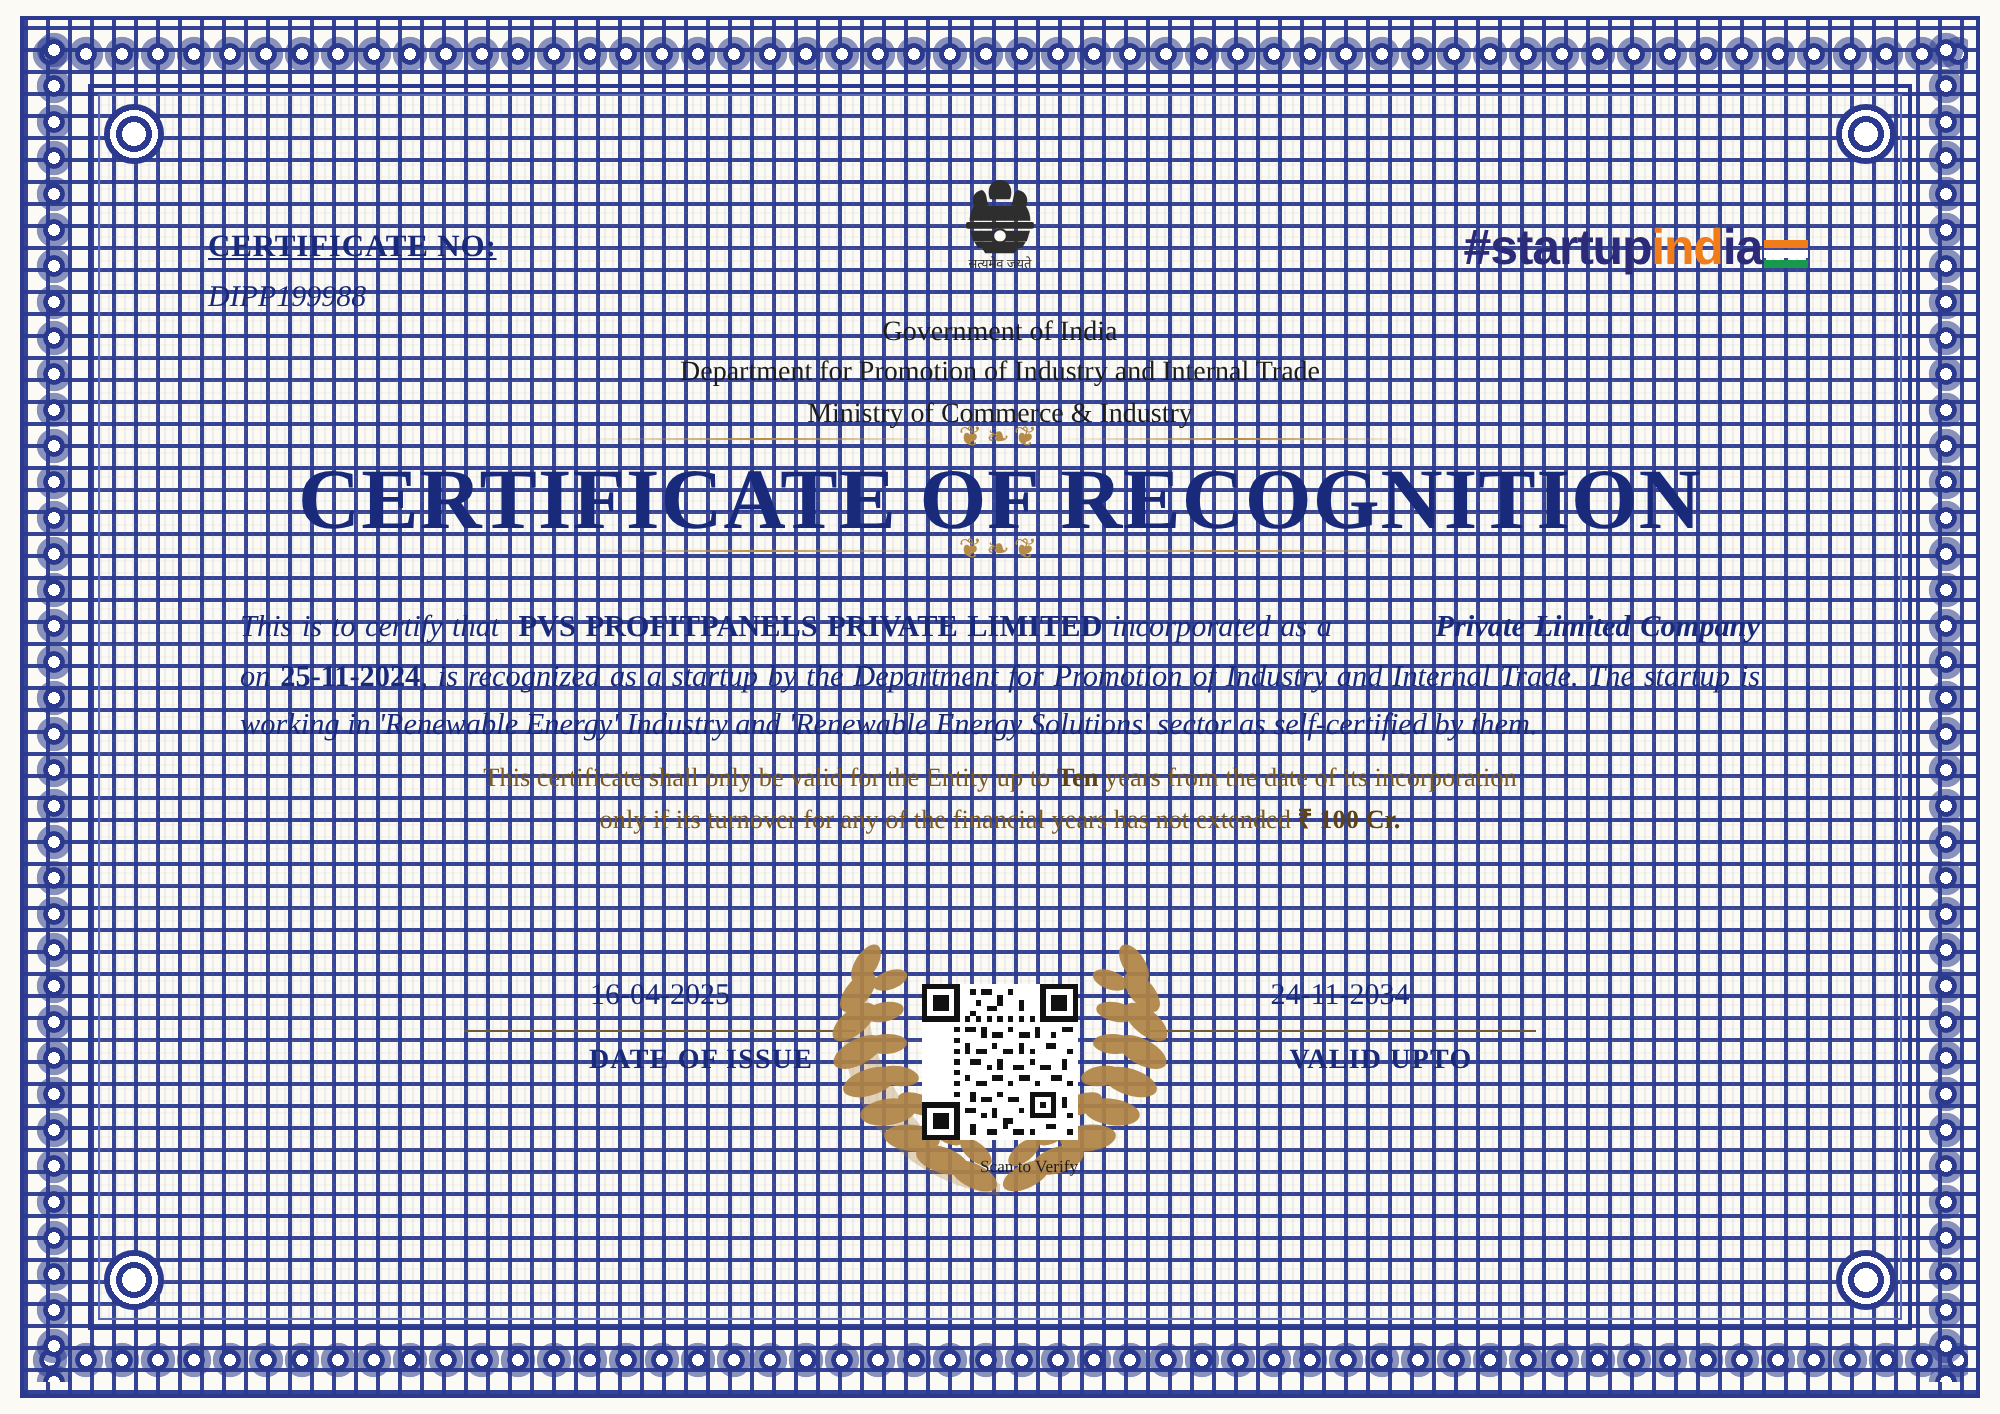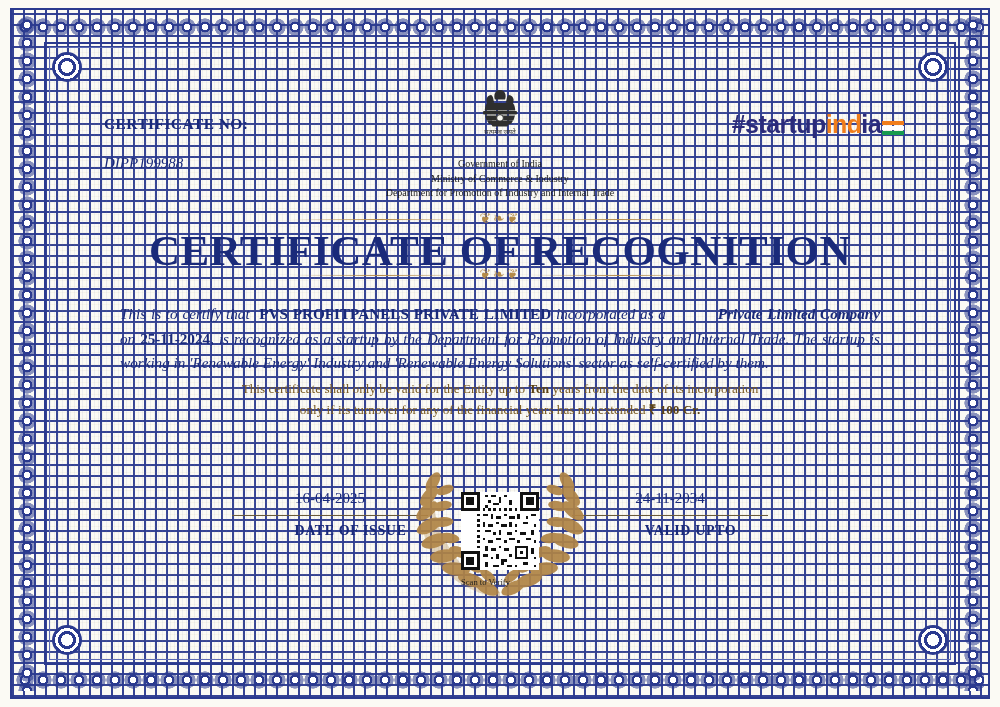--- a/index.html
+++ b/index.html
@@ -103,41 +103,42 @@
     left: 52px;
     top: 64px;
     line-height: 1.25;
   }
   .cert-no-label {
     font-weight: bold;
     font-size: 15.5px;
     letter-spacing: 0.4px;
     color: #1a2a7a;
     font-family: "Liberation Serif", serif;
+    text-decoration: underline;
   }
   .cert-no-value {
     font-style: italic;
     font-size: 15px;
     color: #1a2a7a;
-    margin-top: 21px;
+    margin-top: 7px;
   }
 
   .emblem-block {
     position: absolute;
     left: 0; right: 0;
     top: 36px;
     text-align: center;
   }
   .emblem {
     display: block;
     margin: 0 auto;
   }
   .gov-lines {
     margin-top: 3px;
-    font-size: 10px;
+    font-size: 14px;
     color: #1d1d1d;
     line-height: 1.45;
     font-family: "Liberation Serif", serif;
   }
 
   .startup-logo {
     position: absolute;
     right: 44px;
     top: 60px;
     font-family: "Liberation Sans", sans-serif;
@@ -259,21 +260,21 @@
   }
   .wreath {
     position: absolute;
     inset: 0;
   }
   .qr-wrap {
     position: absolute;
     left: 50%;
     top: 46px;
     transform: translateX(-50%);
-    text-align: left;
+    text-align: right;
   }
   .qr {
     width: 78px;
     height: 78px;
     background-color: #ffffff;
     image-rendering: pixelated;
   }
   .qr-caption {
     margin-top: 3px;
     font-size: 8.6px;
@@ -325,22 +326,22 @@
           <path d="M19 31.2c-1.6 0-2.6 1-2.6 2 0 .8.5 1.4 1.4 1.4h3.4c-.6-1.2-1-2.4-2.2-3.4z"></path>
           <path d="M39 31.2c1.6 0 2.6 1 2.6 2 0 .8-.5 1.4-1.4 1.4h-3.4c.6-1.2 1-2.4 2.2-3.4z"></path>
 
           <path d="M16 34.8h26l-2 3.2H18z"></path>
           <path d="M20 38h18l-1.6 2.6H21.6z"></path>
         </g>
         <text x="29" y="48" font-size="6.5" text-anchor="middle" fill="#2e2e2e" font-family="'Liberation Serif', serif">सत्यमेव जयते</text>
       </svg>
       <div class="gov-lines">
         <div>Government of India</div>
+        <div>Department for Promotion of Industry and Internal Trade</div>
         <div>Ministry of Commerce &amp; Industry</div>
-        <div>Department for Promotion of Industry and Internal Trade</div>
       </div>
     </div>
 
     <div class="startup-logo"><span>#</span><span>startup</span><span class="orange">ind</span><span>ia</span><span class="flag"><i></i><i></i><i></i></span></div>
 
     <div class="divider-orn top"><span class="rule"></span>❦❧❦<span class="rule"></span></div>
     <div class="title">CERTIFICATE OF RECOGNITION</div>
     <div class="divider-orn bottom"><span class="rule"></span>❦❧❦<span class="rule"></span></div>
 
     <div class="body-text">

